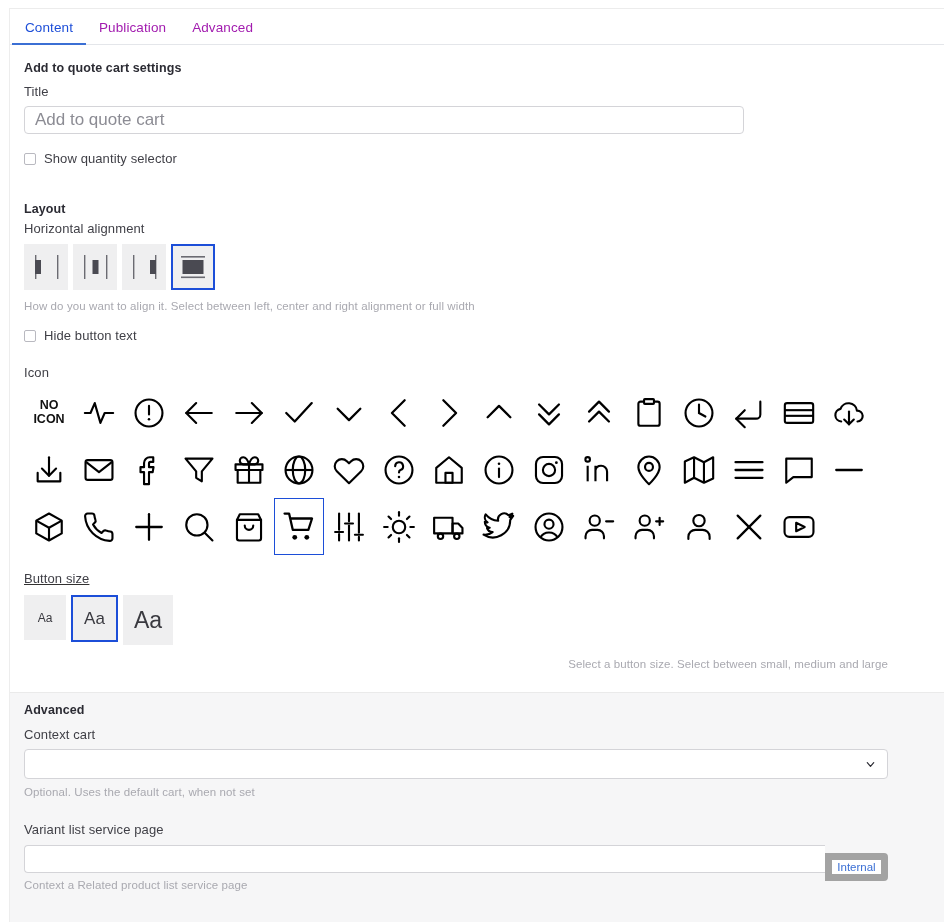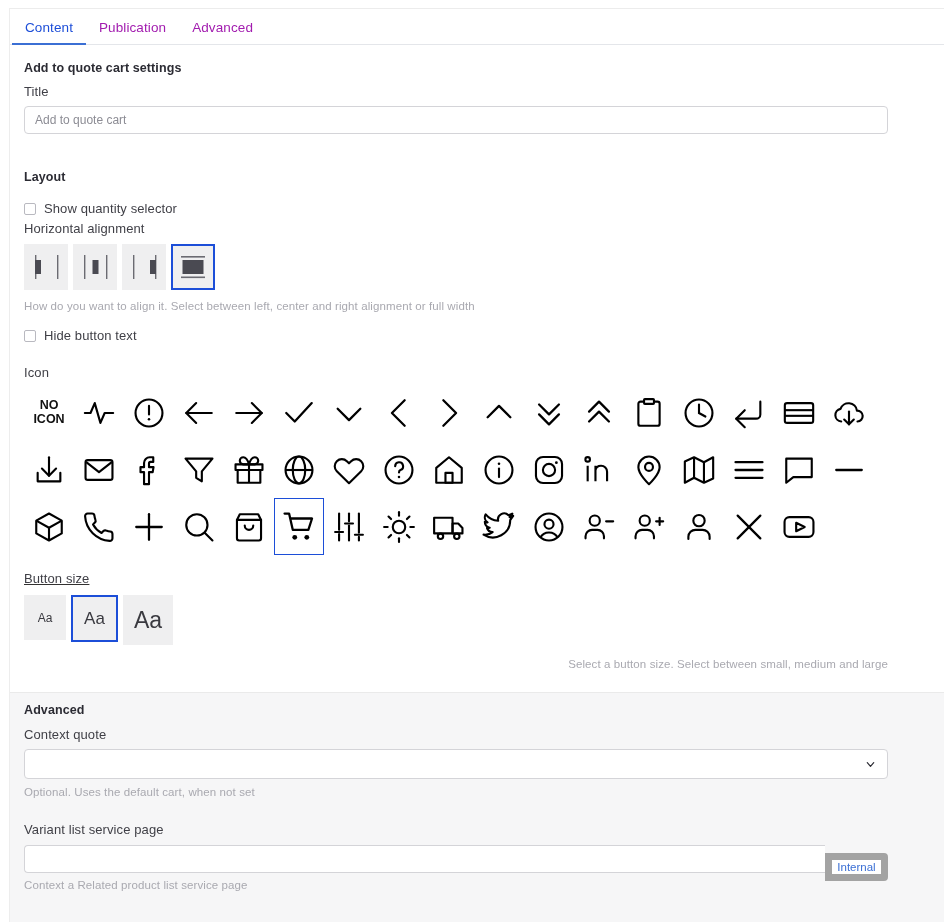--- a/index.html
+++ b/index.html
@@ -27,22 +27,22 @@
 
   
   .content { position:absolute; left:10px; top:46px; right:0; bottom:0; }
   .pad { padding-left:14px; padding-right:56px; }
 
   .section-title { font-size:12.5px; font-weight:bold; color:#2b2b33; margin:0; letter-spacing:.1px; }
   .field-label { font-size:13px; color:#3f3f46; letter-spacing:.1px; }
   .hint { font-size:11.5px; color:#a9a9b0; letter-spacing:.1px; }
 
   .text-input {
-    width: 864px; height: 28px; border:1px solid #d4d4d8; border-radius:4px;
-    background:#fff; font-size:12px; color:#333; padding:0 10px;
+    width: 720px; height: 28px; border:1px solid #d4d4d8; border-radius:4px;
+    background:#fff; font-size:17px; color:#333; padding:0 10px;
     font-family:"Liberation Sans", sans-serif;
   }
   .text-input::placeholder { color:#8c8c94; }
 
   .checkrow { display:flex; align-items:center; gap:8px; }
   .cbox { width:12px; height:12px; border:1px solid #b9b9c0; border-radius:2px; background:#fff;
           display:inline-block; flex:none; }
   .cbox-label { font-size:13px; color:#3f3f46; letter-spacing:.1px; }
 
   
@@ -106,29 +106,29 @@
     </div>
 
     <div class="pad" style="padding-top:9px;">
       <div class="field-label">Title</div>
     </div>
 
     <div class="pad" style="padding-top:7px;">
       <input class="text-input" type="text" value="" placeholder="Add to quote cart" style="">
     </div>
 
-    <div class="pad" style="padding-top:36px;">
-      <div class="section-title">Layout</div>
-    </div>
-
     <div class="pad" style="padding-top:17px;">
       <div class="checkrow">
         <span class="cbox"></span>
         <span class="cbox-label">Show quantity selector</span>
       </div>
+    </div>
+
+    <div class="pad" style="padding-top:36px;">
+      <div class="section-title">Layout</div>
     </div>
     <div class="pad" style="padding-top:5px;">
       <div class="field-label">Horizontal alignment</div>
     </div>
 
     <div class="pad" style="padding-top:8px;">
       <div class="align-row">
 
         <div class="align-cell">
           <svg width="30" height="28" viewBox="0 0 30 28">
@@ -583,21 +583,21 @@
     </div>
 
   </div>
 
   <div class="advanced">
     <div class="pad" style="padding-top:10px;">
       <div class="section-title">Advanced</div>
     </div>
 
     <div class="pad" style="padding-top:10px;">
-      <div class="field-label">Context quote</div>
+      <div class="field-label">Context cart</div>
     </div>
 
     <div class="pad" style="padding-top:7px;">
       <div class="select-wrap">
         <div class="select-box"></div>
         <svg class="select-chev" width="11" height="11" viewBox="0 0 24 24" fill="none" stroke="#2b2b33" stroke-width="2.6" stroke-linecap="round" stroke-linejoin="round">
           <polyline points="5,8 12,16 19,8"></polyline>
         </svg>
       </div>
     </div>

